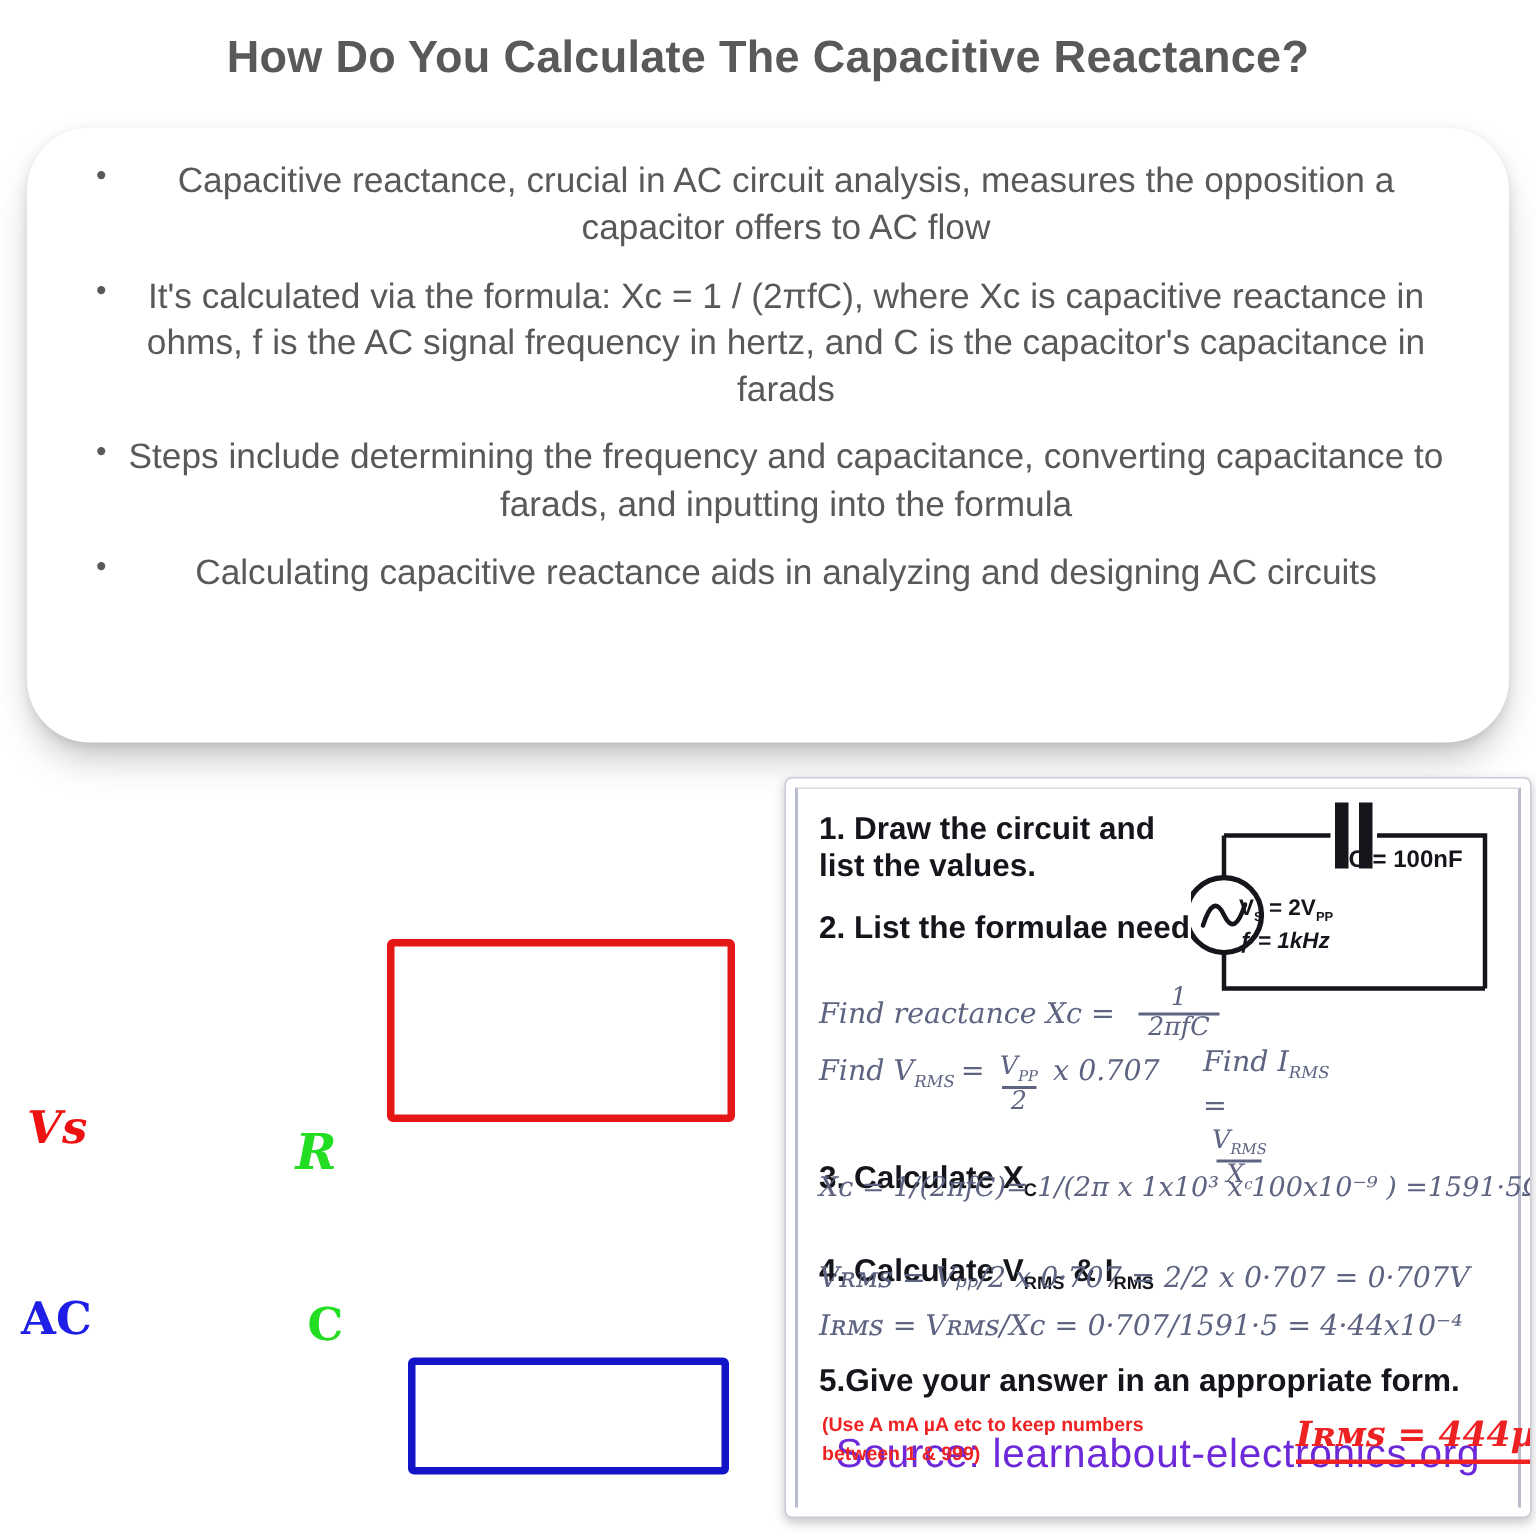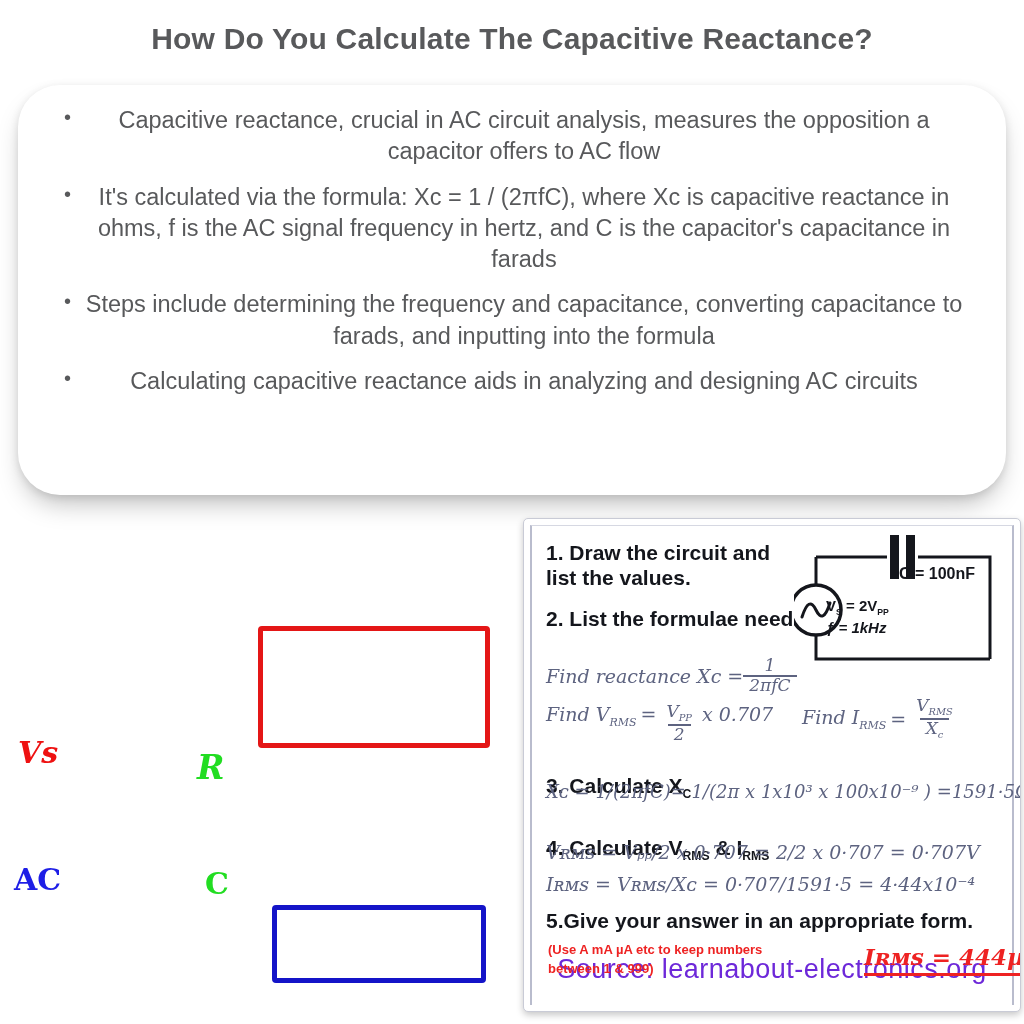--- a/index.html
+++ b/index.html
@@ -357,39 +357,39 @@
     </svg>
 
     <div style="position:absolute;left:375px;top:46px;font-size:16px;font-weight:700;color:#14161c;">C = 100nF</div>
 
     <div style="position:absolute;left:302px;top:78px;font-size:15px;font-weight:700;color:#14161c;">
       <span>V</span><span class="small-sub">S</span><span> = 2V</span><span class="small-sub">PP</span>
     </div>
 
     <div style="position:absolute;left:302px;top:100px;font-size:15px;font-weight:700;color:#14161c;font-style:italic;">ƒ = 1kHz</div>
 
-    <div class="wb-hand" style="left:22px; top:138px; display:flex; align-items:center; gap:0;">
+    <div class="wb-hand" style="left:22px; top:138px; display:flex; align-items:center; gap:16px;">
       <span>Find reactance Xc = </span>
       <span class="frac" style="font-size:17px;">
         <span class="num">1</span>
         <span class="den" style="border-top-width:2px;">2πfC</span>
       </span>
     </div>
 
     <div class="wb-hand" style="left:22px; top:184px; display:flex; align-items:flex-start; gap:4px;">
       <span><span>Find V</span><span class="small-sub">RMS</span></span>
       <span> = </span>
       <span class="frac" style="font-size:17px;">
         <span class="num"><span>V</span><span class="small-sub">PP</span></span>
         <span class="den" style="border-top-width:2px;">2</span>
       </span>
       <span> x 0.707</span>
     </div>
 
-    <div class="wb-hand" style="left:278px; top:178px; display:flex; align-items:center; gap:4px;">
+    <div class="wb-hand" style="left:278px; top:178px; display:flex; align-items:flex-start; gap:4px;flex-direction:column;">
       <span><span>Find I</span><span class="small-sub">RMS</span></span>
       <span> = </span>
       <span class="frac" style="font-size:17px;">
         <span class="num"><span>V</span><span class="small-sub">RMS</span></span>
         <span class="den" style="border-top-width:2px;"><span>X</span><span class="small-sub">c</span></span>
       </span>
     </div>
 
     <div class="wb-step" style="left:22px; top:230px;">
       <span>3. Calculate X</span><span class="small-sub">C</span>

